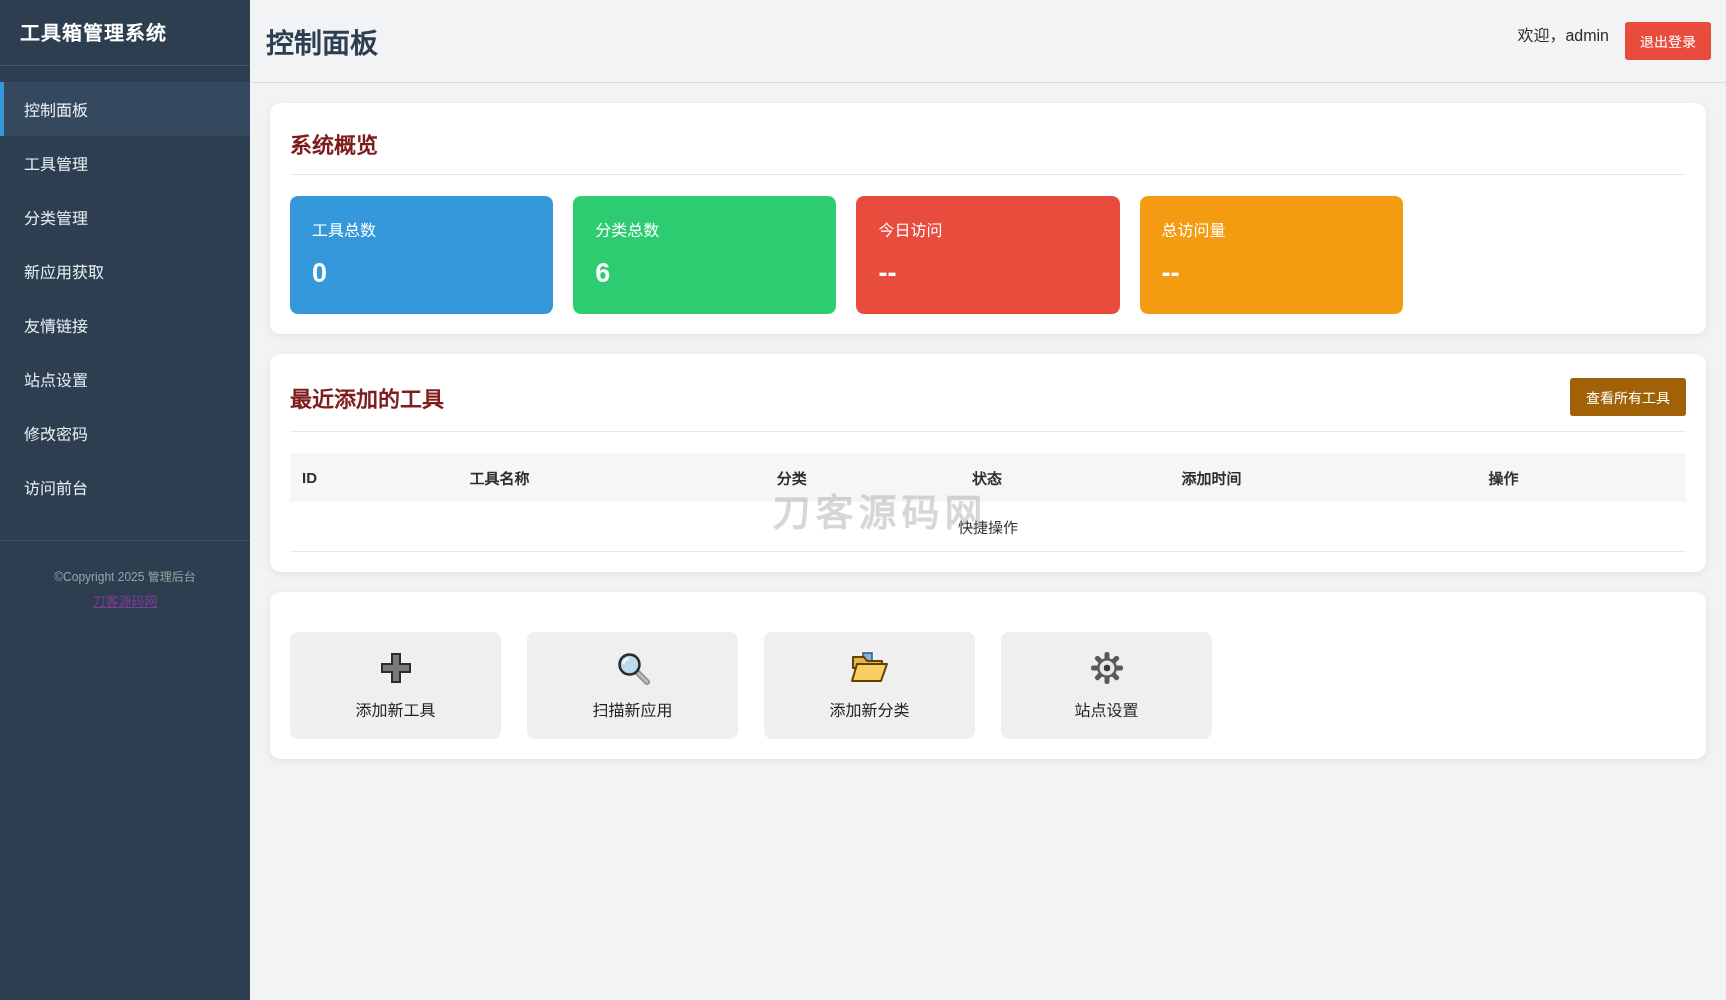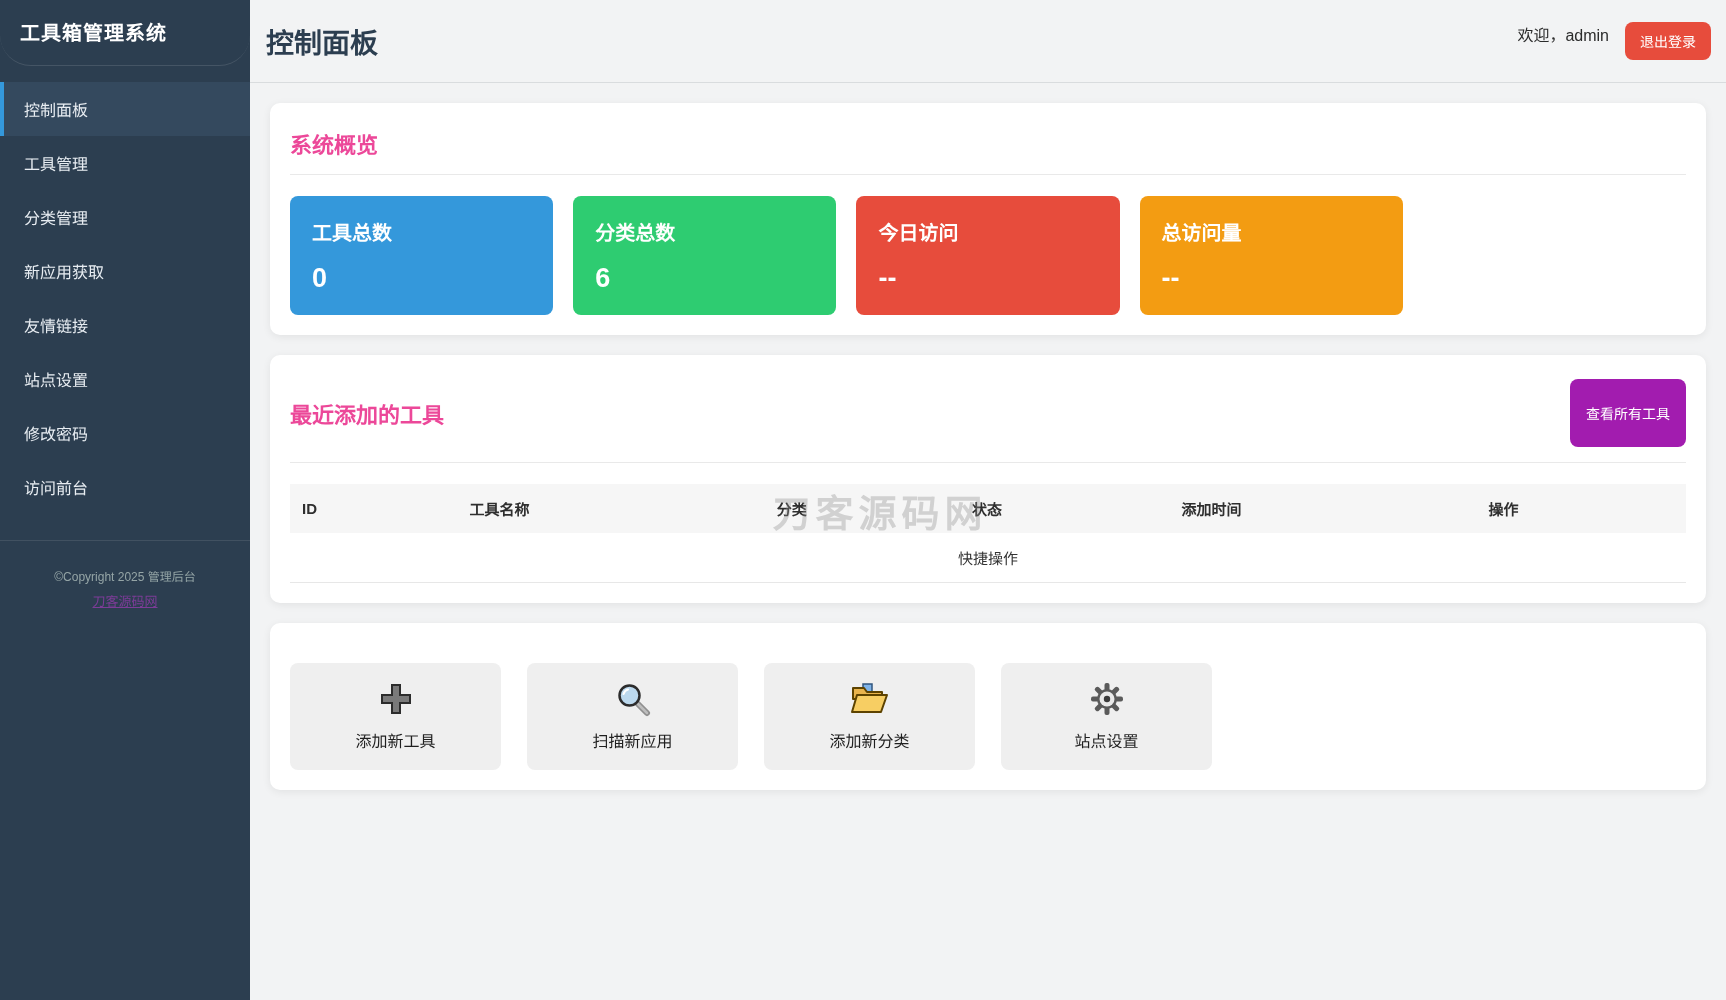--- a/index.html
+++ b/index.html
@@ -17,21 +17,20 @@
     width: 250px; min-width: 250px; height: 100%;
     background: #2c3e50; color: #ecf0f1;
     display: flex; flex-direction: column;
   }
   .sidebar-title {
     height: 66px; line-height: 66px;
     padding-left: 20px;
     font-size: 20px; font-weight: bold; color: #ffffff;
     border-bottom: 1px solid rgba(255,255,255,0.12);
     letter-spacing: 1px;
-    border-radius: 31px;
   }
   .nav { margin-top: 16px; }
   .nav-item {
     padding: 15px 20px;
     font-size: 16px; color: #e8edf2;
     cursor: pointer;
     border-left: 4px solid transparent;
   }
   .nav-item.active {
     background: #34495e;
@@ -57,59 +56,59 @@
   .topbar {
     height: 83px; min-height: 83px;
     display: flex; align-items: center; justify-content: space-between;
     padding: 0 15px 0 16px;
     border-bottom: 1px solid #d9dcde;
   }
   .page-title { font-size: 28px; font-weight: bold; color: #2c3e50; }
   .topbar-right { display: flex; align-items: flex-start; gap: 16px; }
   .welcome { font-size: 16px; color: #2b2b2b; }
   .btn {
-    border: none; border-radius: 8px;
+    border: none; border-radius: 3px;
     color: #fff; font-size: 14px;
     padding: 9px 15px; cursor: pointer;
     font-family: inherit;
   }
   .btn-logout { background: #e74c3c; }
-  .btn-view-all { background: #a21caf; padding: 24px 16px; }
+  .btn-view-all { background: #a16207; padding: 9px 16px; }
 
   .content { padding: 0 20px; }
 
   .panel {
     background: #ffffff;
     border-radius: 10px;
     box-shadow: 0 2px 8px rgba(0,0,0,0.07);
     padding: 20px;
     margin-top: 20px;
     position: relative;
   }
   .panel-head {
     display: flex; align-items: center; justify-content: space-between;
     padding: 4px 0 15px;
     border-bottom: 1px solid #e9e9e9;
   }
-  .section-title { font-size: 22px; font-weight: bold; color: #ec4899; }
+  .section-title { font-size: 22px; font-weight: bold; color: #7f1d1d; }
 
   
   .stats-grid {
     display: grid;
     grid-template-columns: repeat(5, 1fr);
     gap: 20px;
     margin-top: 21px;
   }
   .stat-card {
     border-radius: 8px;
     color: #ffffff;
     padding: 21px 22px;
     min-height: 118px;
   }
-  .stat-label { font-size: 20px; font-weight: bold; }
+  .stat-label { font-size: 16px; font-weight: normal; }
   .stat-value { font-size: 27px; font-weight: bold; margin-top: 17px; }
 
   
   .tools-table { width: 100%; border-collapse: collapse; margin-top: 21px; }
   .tools-table th {
     background: #f6f6f6;
     text-align: left;
     font-size: 15px; font-weight: bold; color: #2f2f2f;
     padding: 14px 12px;
   }

